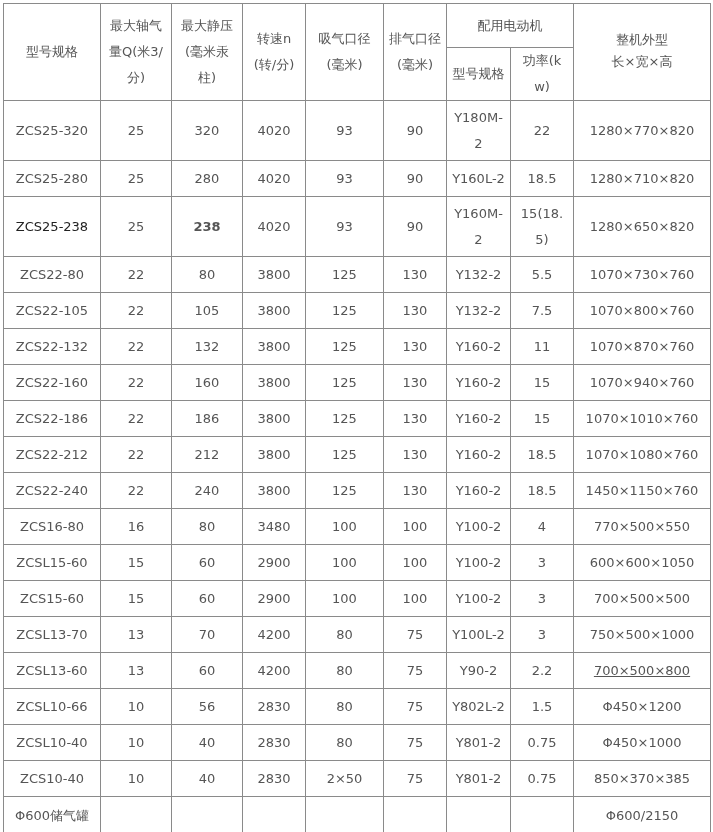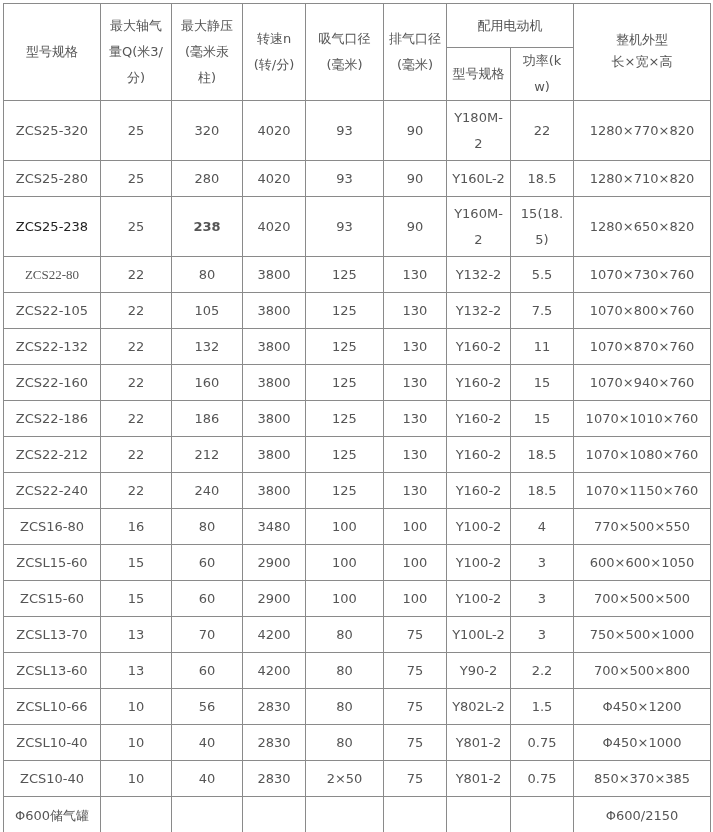--- a/index.html
+++ b/index.html
@@ -85,21 +85,21 @@
         <td style="height: 59px;">25</td>
         <td style="height: 59px; font-weight: bold;">238</td>
         <td style="height: 59px;">4020</td>
         <td style="height: 59px;">93</td>
         <td style="height: 59px;">90</td>
         <td style="height: 59px;">Y160M-2</td>
         <td style="height: 59px;">15(18.5)</td>
         <td style="height: 59px;">1280×650×820</td>
       </tr>
       <tr>
-        <td style="height: 35px; font-family: Liberation Serif, serif;">ZCS22-80</td>
+        <td style="height: 35px;">ZCS22-80</td>
         <td style="height: 35px;">22</td>
         <td style="height: 35px;">80</td>
         <td style="height: 35px;">3800</td>
         <td style="height: 35px;">125</td>
         <td style="height: 35px;">130</td>
         <td style="height: 35px;">Y132-2</td>
         <td style="height: 35px;">5.5</td>
         <td style="height: 35px; margin-top: 47px;">1070×730×760</td>
       </tr>
       <tr>
@@ -159,21 +159,21 @@
       </tr>
       <tr>
         <td style="height: 35px; margin-top: 38px;">ZCS22-240</td>
         <td style="height: 35px;">22</td>
         <td style="height: 35px;">240</td>
         <td style="height: 35px;">3800</td>
         <td style="height: 35px;">125</td>
         <td style="height: 35px;">130</td>
         <td style="height: 35px;">Y160-2</td>
         <td style="height: 35px;">18.5</td>
-        <td style="height: 35px;">1070×1150×760</td>
+        <td style="height: 35px;">1450×1150×760</td>
       </tr>
       <tr>
         <td style="height: 35px;">ZCS16-80</td>
         <td style="height: 35px;">16</td>
         <td style="height: 35px;">80</td>
         <td style="height: 35px;">3480</td>
         <td style="height: 35px;">100</td>
         <td style="height: 35px;">100</td>
         <td style="height: 35px;">Y100-2</td>
         <td style="height: 35px;">4</td>
@@ -214,21 +214,21 @@
       </tr>
       <tr>
         <td style="height: 35px;">ZCSL13-60</td>
         <td style="height: 35px;">13</td>
         <td style="height: 35px;">60</td>
         <td style="height: 35px;">4200</td>
         <td style="height: 35px;">80</td>
         <td style="height: 35px;">75</td>
         <td style="height: 35px;">Y90-2</td>
         <td style="height: 35px;">2.2</td>
-        <td style="height: 35px;">700×500×800</td>
+        <td style="height: 35px; text-decoration: underline;">700×500×800</td>
       </tr>
       <tr>
         <td style="height: 35px;">ZCSL10-66</td>
         <td style="height: 35px;">10</td>
         <td style="height: 35px;">56</td>
         <td style="height: 35px;">2830</td>
         <td style="height: 35px;">80</td>
         <td style="height: 35px;">75</td>
         <td style="height: 35px;">Y802L-2</td>
         <td style="height: 35px;">1.5</td>

